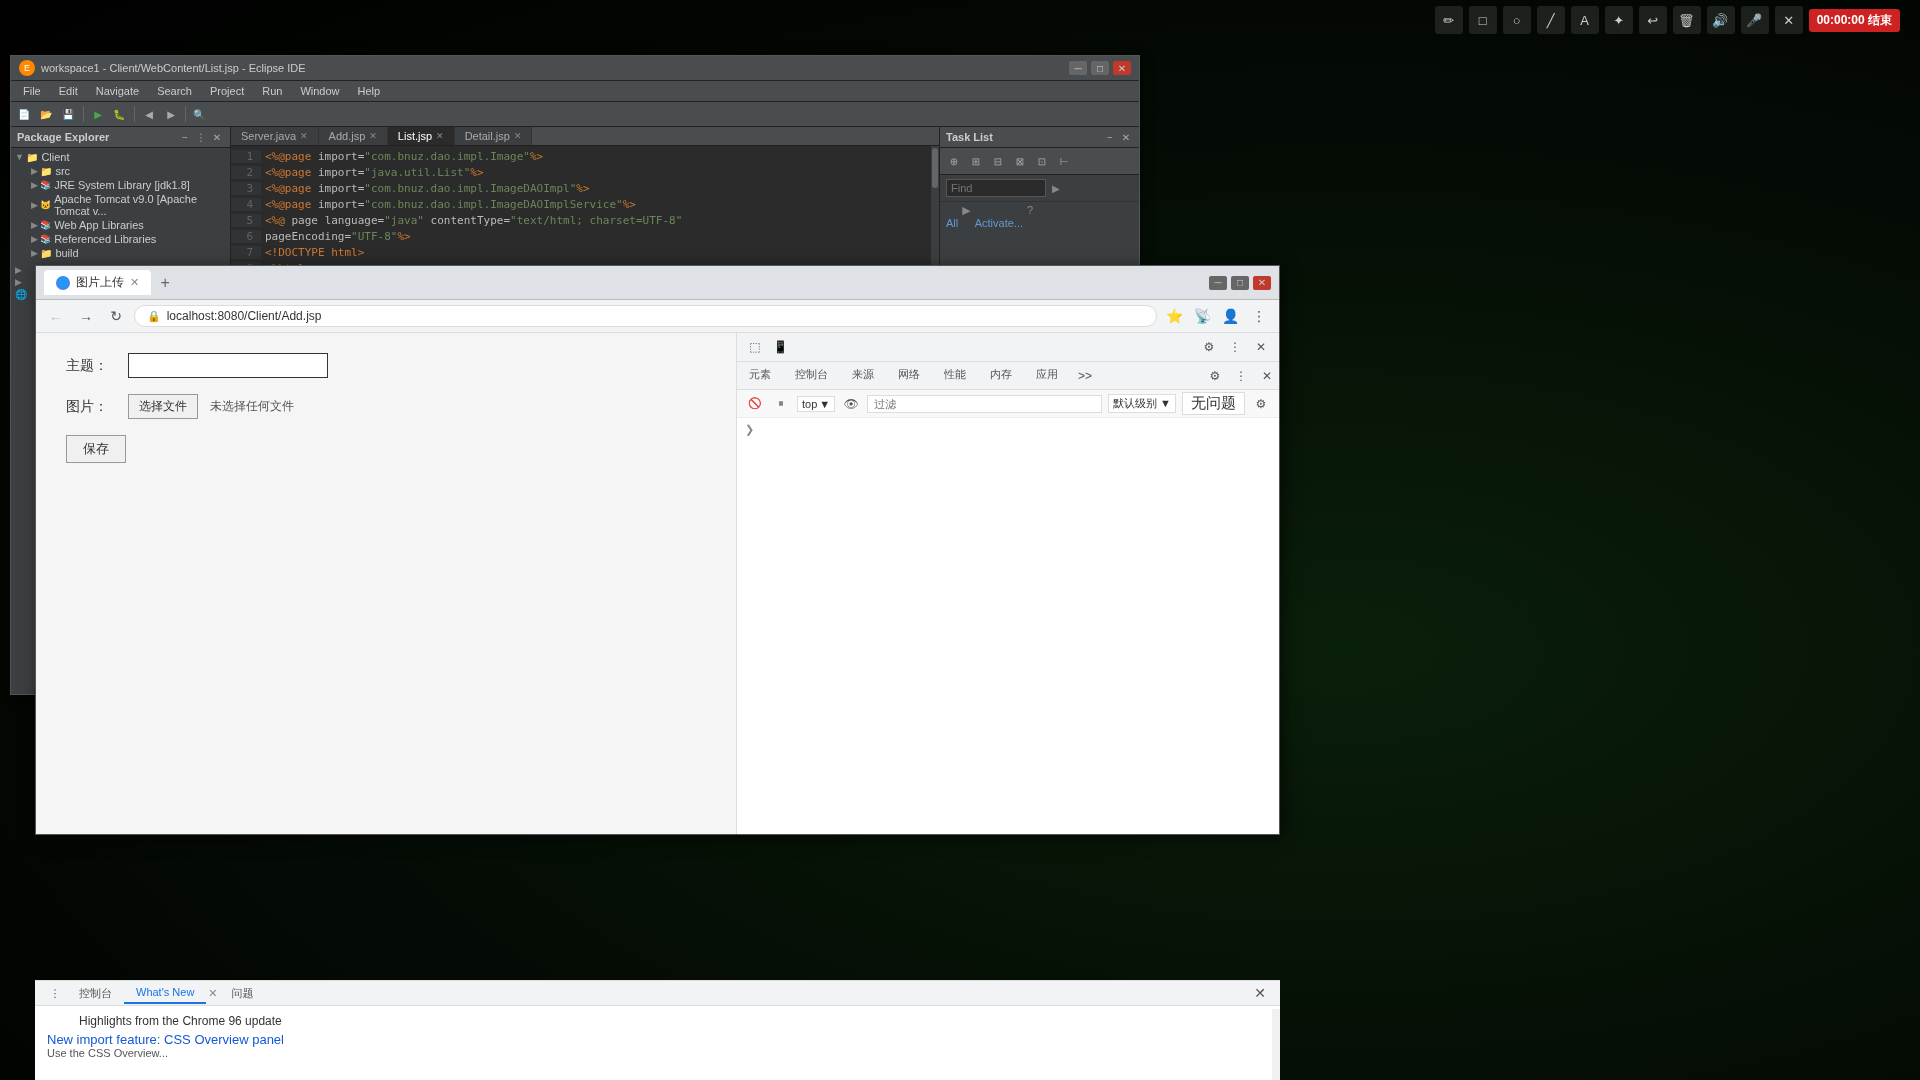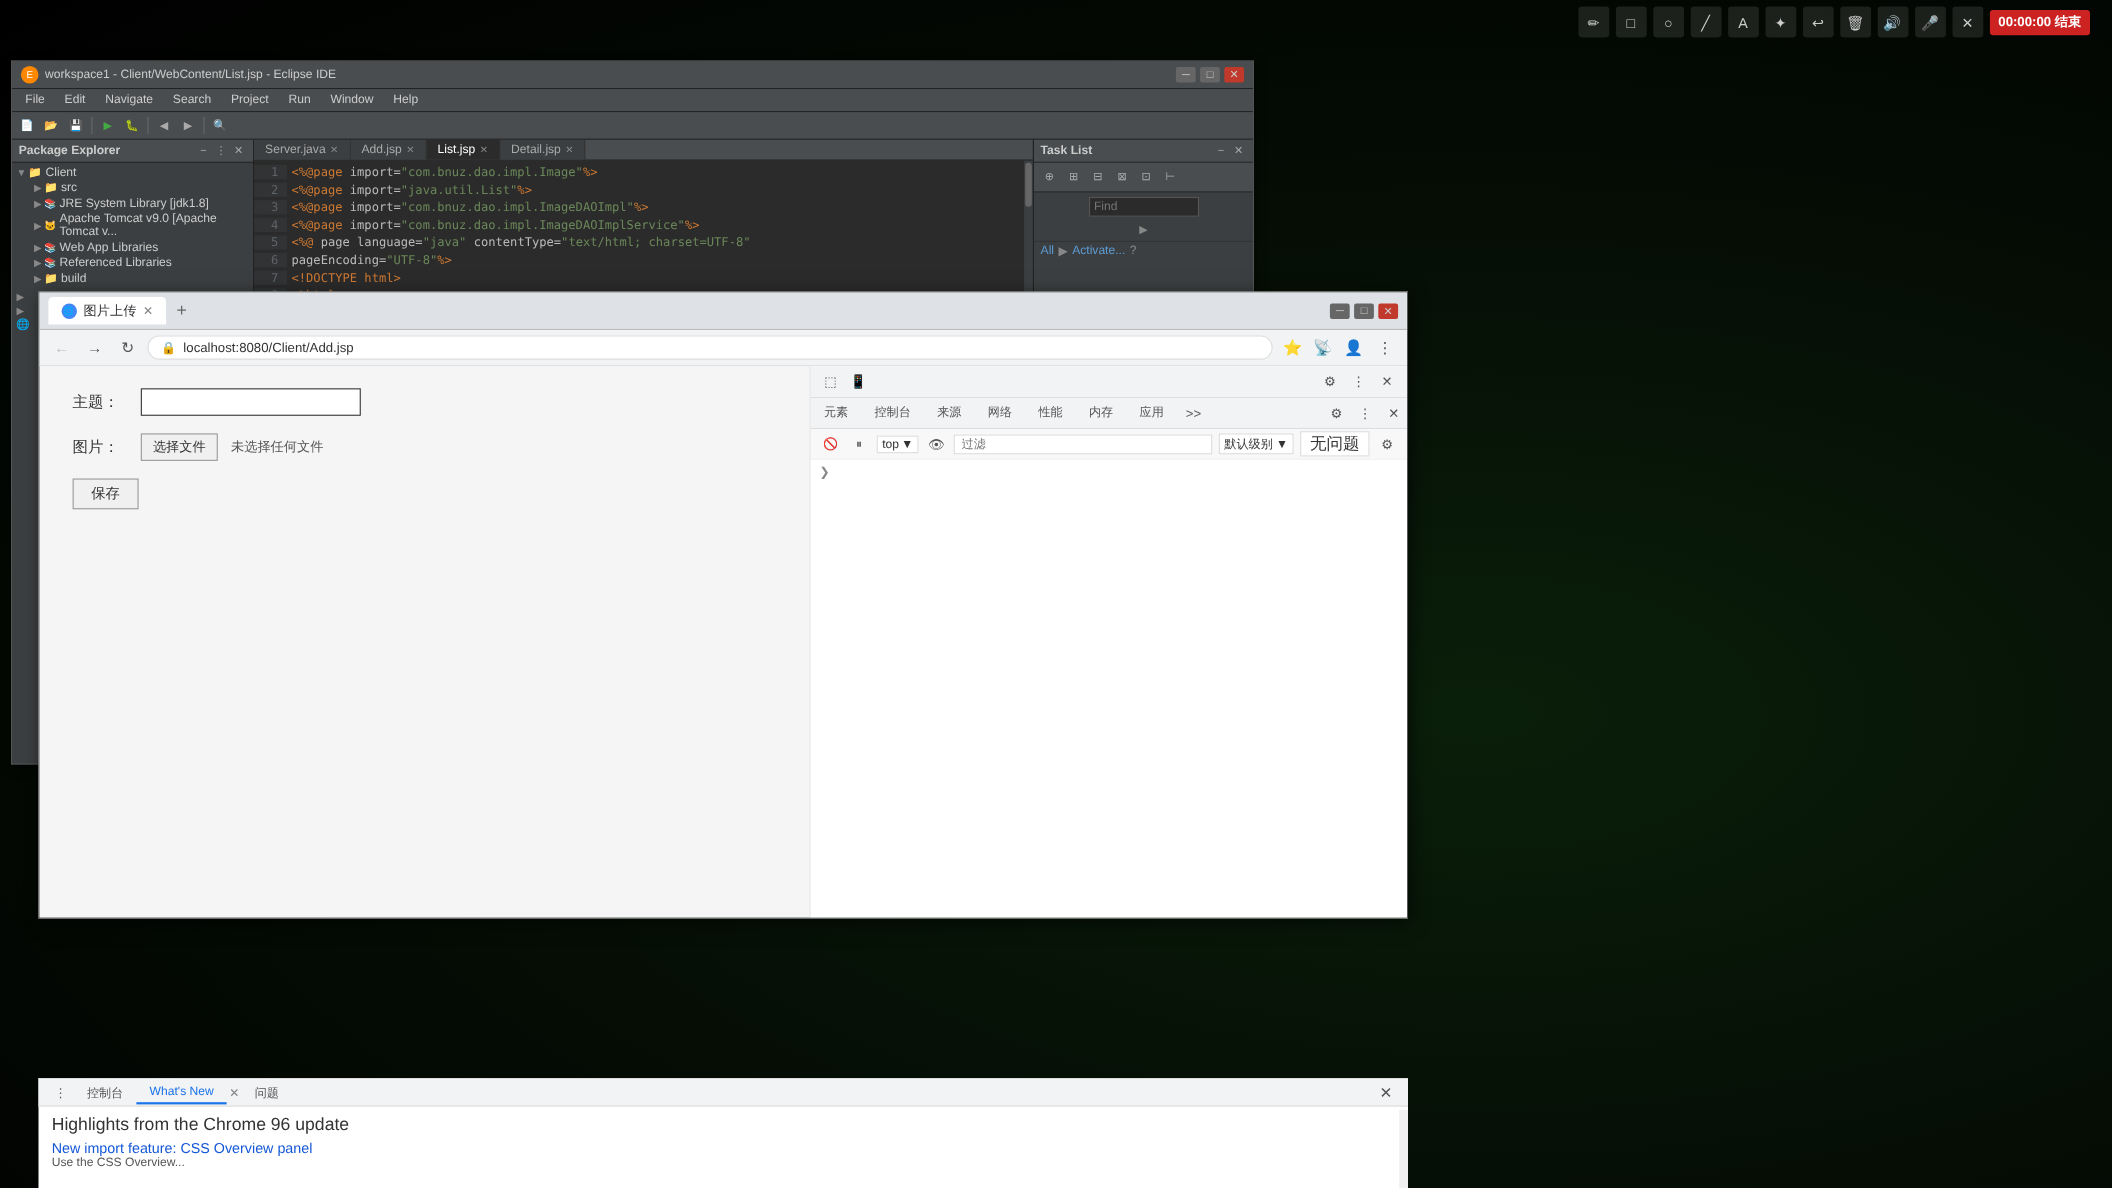--- a/index.html
+++ b/index.html
@@ -304,38 +304,37 @@
       align-items: center;
       gap: 2px;
       border-bottom: 1px solid #222;
     }
     .task-find {
       display: flex;
       align-items: center;
       padding: 4px 6px;
       gap: 6px;
       border-bottom: 1px solid #333;
-      flex-direction: column;
     }
     .find-input {
       background: #2b2b2b;
       border: 1px solid #555;
       color: #ccc;
       padding: 2px 4px;
       font-size: 11px;
       width: 100px;
       outline: none;
     }
     .find-links {
       display: flex;
       gap: 4px;
       padding: 2px 6px;
       font-size: 11px;
     }
-    .find-link { color: #5c9bd3; cursor: pointer; }
+    .find-link { color: #5c9bd3; cursor: pointer; margin-top: 13px; }
 
     
     .browser-window {
       position: absolute;
       top: 265px;
       left: 35px;
       width: 1245px;
       height: 570px;
       background: #fff;
       border: 1px solid #555;
@@ -694,23 +693,24 @@
       color: #555;
       cursor: pointer;
       font-size: 14px;
     }
     .drawer-content {
       flex: 1;
       padding: 8px 12px;
       overflow: auto;
     }
     .drawer-title {
-      font-size: 16px;
+      font-size: 12px;
       color: #333;
       margin-bottom: 4px;
+      margin-left: 32px;
     }
     .drawer-feature-title {
       color: #1558d6;
       font-size: 13px;
       cursor: pointer;
     }
     .drawer-feature-text {
       font-size: 11px;
       color: #555;
     }

